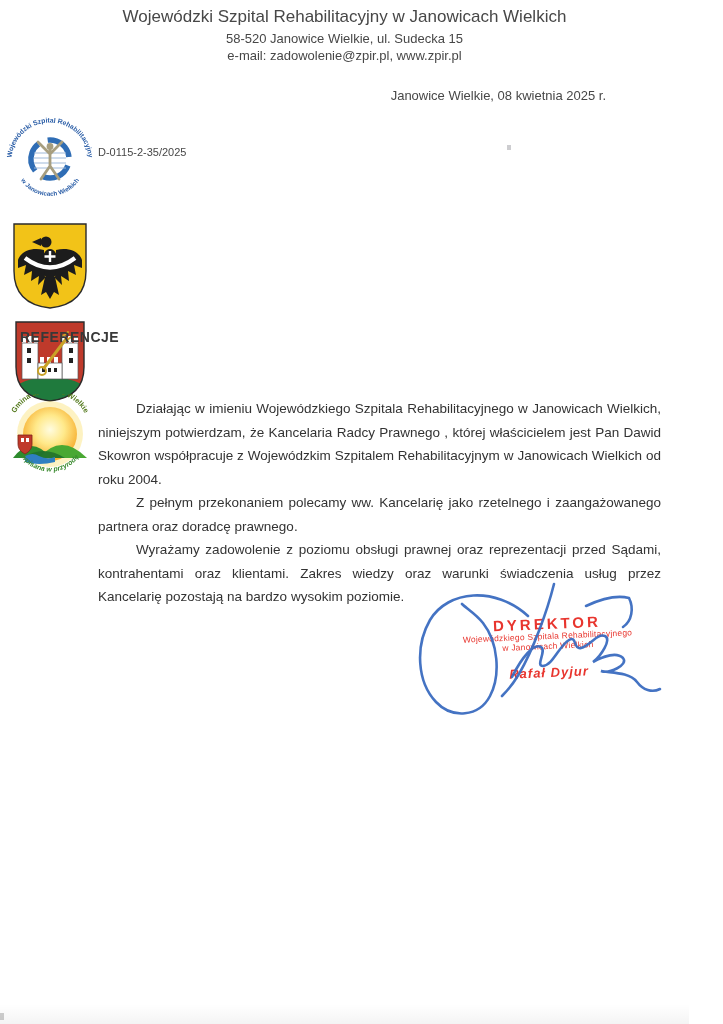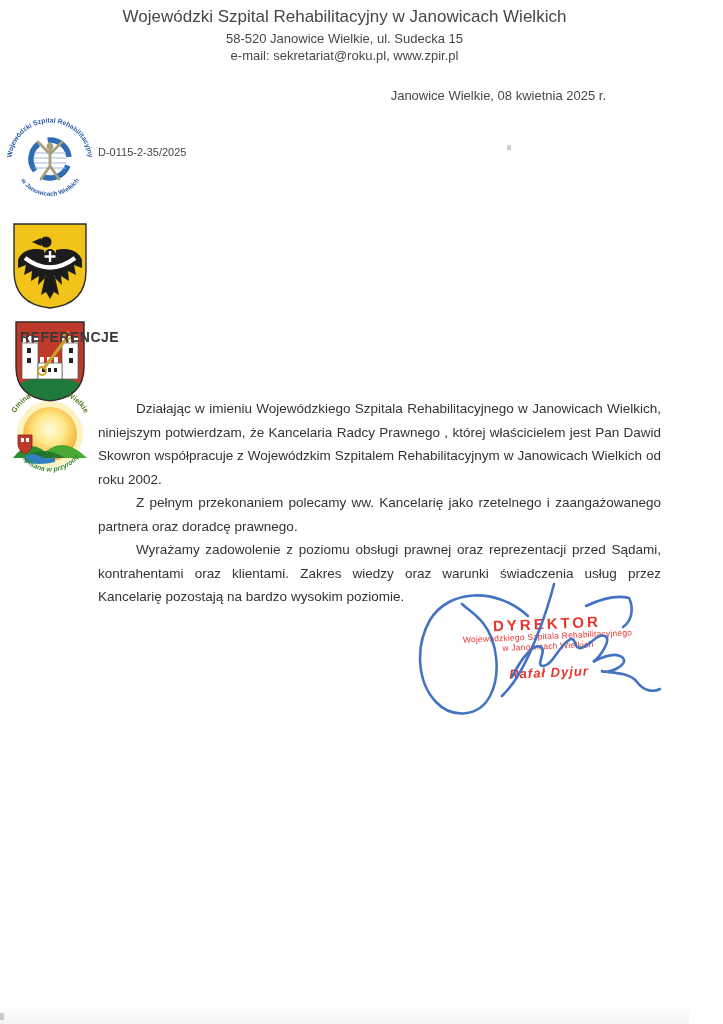--- a/index.html
+++ b/index.html
@@ -38,21 +38,21 @@
     background:linear-gradient(to bottom, rgba(0,0,0,0) 0%, rgba(0,0,0,0.045) 100%); }
 </style>
 </head>
 <body>
 
 <div class="page">
 
   <div class="letterhead">
     <div class="lh-title">Wojewódzki Szpital Rehabilitacyjny w Janowicach Wielkich</div>
     <div class="lh-line">58-520 Janowice Wielkie, ul. Sudecka 15</div>
-    <div class="lh-line">e-mail: sekretariat@roku.pl, www.zpir.pl</div>
+    <div class="lh-line">e-mail: zadowolenie@zpir.pl, www.zpir.pl</div>
   </div>
 
   <div class="date-line">Janowice Wielkie, 08 kwietnia 2025 r.</div>
   <div class="ref-number">D-0115-2-35/2025</div>
 
   <svg class="seal-logo" width="92" height="86" viewBox="0 0 92 86">
     <defs>
       <path id="sealTop" d="M 10,58 A 38.6,38.6 0 1 1 82,58" fill="none"></path>
       <path id="sealBot" d="M 16,62 A 35,35 0 0 0 76,62" fill="none"></path>
     </defs>
@@ -149,21 +149,21 @@
     </text>
     <text font-size="7" font-weight="bold" font-style="italic" fill="#3a8a2e">
       <textPath href="#gmBot" startOffset="50%" text-anchor="middle">wpisana w przyrodę</textPath>
     </text>
   </svg>
 
 
   <div class="doc-heading">REFERENCJE</div>
 
   <div class="body-text">
-    <p>Działając w imieniu Wojewódzkiego Szpitala Rehabilitacyjnego w Janowicach Wielkich, niniejszym potwierdzam, że Kancelaria Radcy Prawnego , której właścicielem jest Pan Dawid Skowron współpracuje z Wojewódzkim Szpitalem Rehabilitacyjnym w Janowicach Wielkich od roku 2002.</p>
+    <p>Działając w imieniu Wojewódzkiego Szpitala Rehabilitacyjnego w Janowicach Wielkich, niniejszym potwierdzam, że Kancelaria Radcy Prawnego , której właścicielem jest Pan Dawid Skowron współpracuje z Wojewódzkim Szpitalem Rehabilitacyjnym w Janowicach Wielkich od roku 2004.</p>
     <p>Z pełnym przekonaniem polecamy ww. Kancelarię jako rzetelnego i zaangażowanego partnera oraz doradcę prawnego.</p>
     <p>Wyrażamy zadowolenie z poziomu obsługi prawnej oraz reprezentacji przed Sądami, kontrahentami oraz klientami. Zakres wiedzy oraz warunki świadczenia usług przez Kancelarię pozostają na bardzo wysokim poziomie.</p>
   </div>
 
   <div class="stamp">
     <div class="stamp-title">DYREKTOR</div>
     <div class="stamp-org">Wojewódzkiego Szpitala Rehabilitacyjnego</div>
     <div class="stamp-org">w Janowicach Wielkich</div>
     <div class="stamp-name">Rafał Dyjur</div>
   </div>

